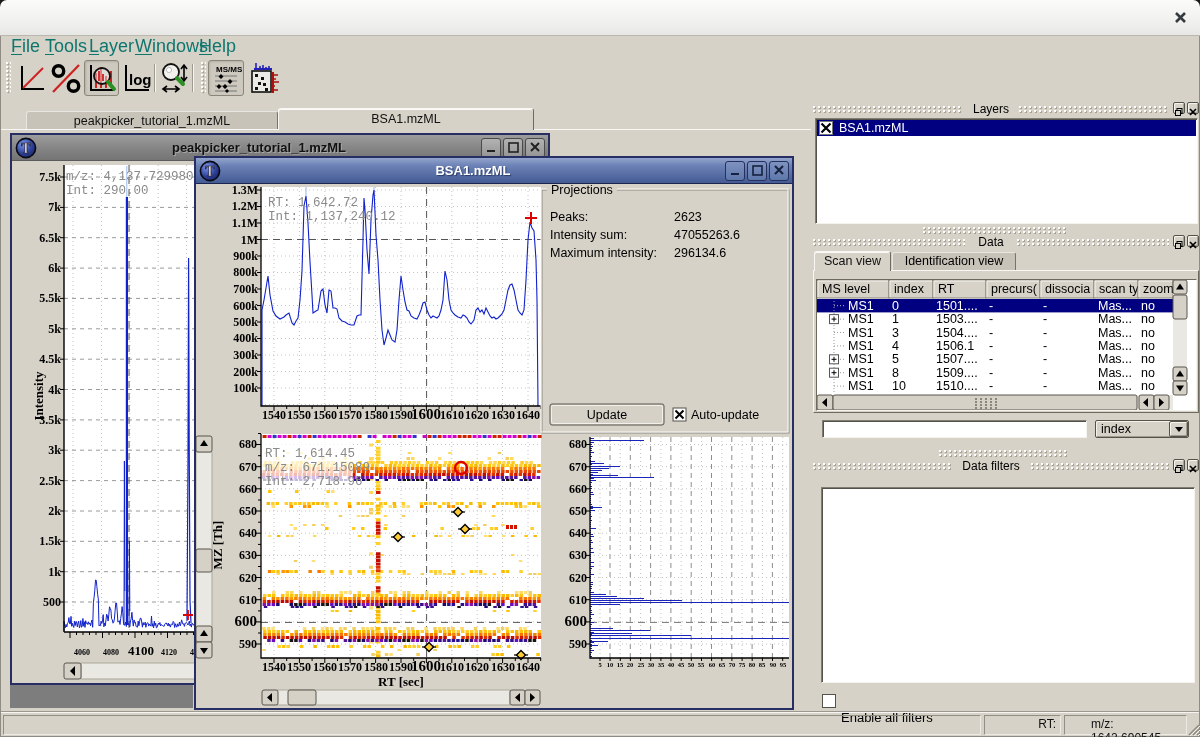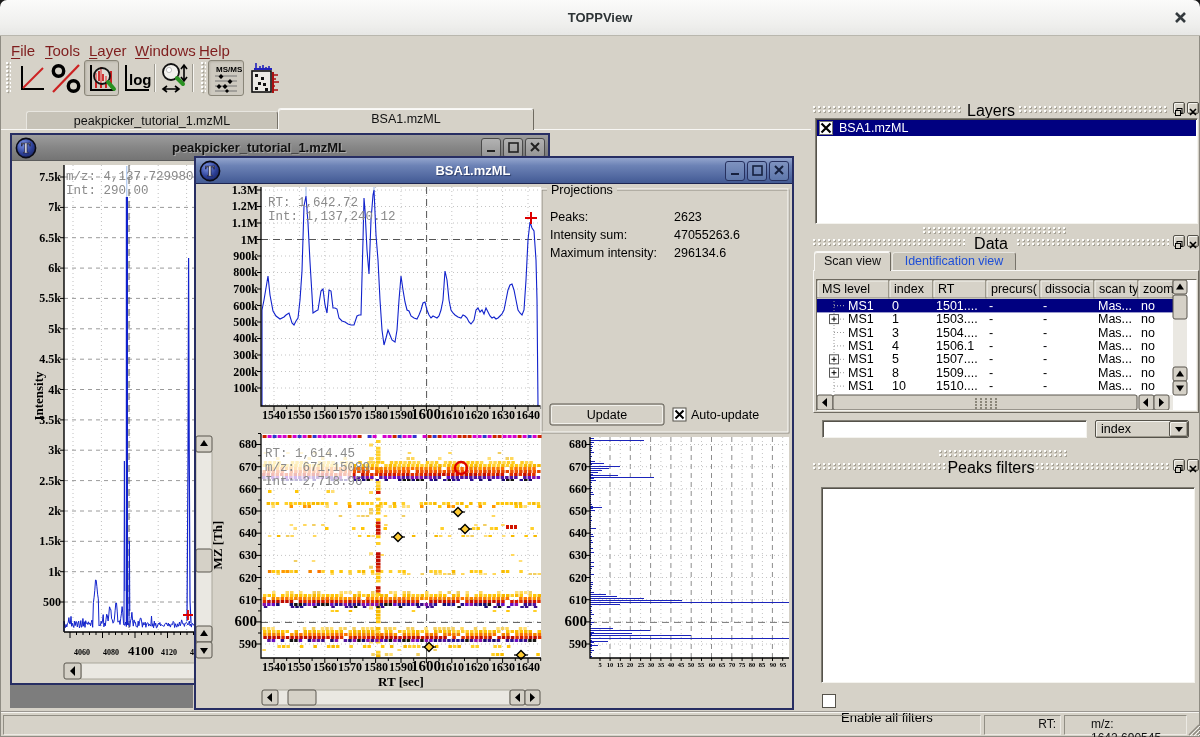--- a/index.html
+++ b/index.html
@@ -2,51 +2,50 @@
 <html><head><meta charset="utf-8"><style>
 *{box-sizing:border-box;margin:0;padding:0}
 html,body{width:1200px;height:737px;overflow:hidden}
 body{background:#1a1a1a;font-family:"Liberation Sans",sans-serif;position:relative}
 #titlebar{position:absolute;left:0;top:0;width:1200px;height:36px;
  background:linear-gradient(#fbfbfa,#efefed 70%,#e7e7e5);border-bottom:1px solid #b9b7ae;
  border-radius:7px 7px 0 0}
 #titlebar .t{position:absolute;left:0;right:0;top:10px;text-align:center;font-size:13px;font-weight:bold;color:#2e3436}
 #root{position:absolute;left:0;top:36px;width:1200px;height:701px;background:#d6d2c8;
  border-left:1px solid #8f8c83;border-right:1px solid #8f8c83;border-bottom:1px solid #8f8c83}
-.menu{position:absolute;top:6px;font-size:15px;color:#7f1d1d}
+.menu{position:absolute;top:0;font-size:18px;color:#0f766e}
 .menu u{text-decoration-thickness:1px;text-underline-offset:2px}
 .hsep{position:absolute;width:2px;border-left:1px solid #9d9a90;border-right:1px solid #f6f5f1}
 .handle{position:absolute;width:5px;background-image:radial-gradient(circle at 1.2px 1.2px,#fdfdfc 0 1.1px,transparent 1.4px),radial-gradient(circle at 1.2px 1.2px,#a29e92 0 1.1px,transparent 1.4px);background-size:4px 4px;background-position:0 0,1px 1px}
 .tbtn{position:absolute;top:24px}
 .tbtn.frame{background:#cdc9bf;border:1px solid #8a8679;border-radius:3px;box-shadow:inset 1px 1px 2px #b4b0a5}
 .tab{position:absolute;font-size:12.5px;color:#111;text-align:center;border:1px solid #8a8679;border-bottom:none;border-radius:3px 3px 0 0}
 .tab.on{background:#d6d2c8;border-color:#f8f7f4 #6e6a60 #d6d2c8 #f8f7f4;box-shadow:inset 0 1px 0 #fbfaf8}
 .tab.off{background:#c7c3b8;border-color:#e8e6e0 #77736a #77736a #e8e6e0}
 .mdiwin{position:absolute;background:#d6d2c8;border:2px solid #272e63}
 .wtitle{position:absolute;left:0;right:0;top:0;height:26px;display:flex;align-items:center}
 .wtitle .cap{flex:1;text-align:center;font-size:13px;font-weight:bold}
 .wtitle.act{background:linear-gradient(#93a5cd,#6d83b6 30%,#4c639c 85%,#435a92);border-bottom:1px solid #1c2450}
 .wtitle.act .cap{color:#fff;text-shadow:1px 1px 1px #2a3a66}
 .wtitle.inact{background:linear-gradient(#9d9d9d,#888 45%,#747474);border-bottom:1px solid #5c5c5c}
 .wtitle.inact .cap{color:#111;text-shadow:1px 1px 0 #aaa}
 .wicon{width:22px;height:22px;margin-left:3px}
 .wbtns{display:flex;gap:2px;margin-right:3px}
 .wbtn{width:20px;height:20px;border-radius:3px;position:relative}
 .wbtn.blue{background:linear-gradient(#7e92bf,#5e77ab);border:1px solid #26305e}
 .wbtn.gray{background:linear-gradient(#b2b2b2,#959595);border:1px solid #4a4a4a}
-.dockT{position:absolute;height:14px;font-size:16px;color:#000;text-align:center}
+.dockT{position:absolute;height:14px;font-size:12px;color:#000;text-align:center}
 .stip{position:absolute;height:8px;background-image:radial-gradient(circle at 1.1px 1.1px,#fdfdfb 0 1px,transparent 1.3px),radial-gradient(circle at 1.1px 1.1px,#a5a195 0 1px,transparent 1.3px);background-size:5px 4px,5px 4px;background-position:0 0,1px 1px}
 .dbtn{position:absolute;width:12px;height:12px;background:#d6d2c8;border:1px solid #55524a;border-radius:2px;box-shadow:inset 1px 1px 0 #f4f3ee,inset -1px -1px 0 #a5a195}
 .sunkwhite{position:absolute;background:#fff;border:1px solid #807d74;border-right-color:#f4f3ee;border-bottom-color:#f4f3ee;box-shadow:inset 1px 1px 0 #55524a}
 .raised{background:#d6d2c8;border:1px solid #55524a;border-radius:2px;box-shadow:inset 1px 1px 0 #f4f3ee,inset -1px -1px 0 #a09c90}
 .sfield{position:absolute;border:1px solid #918e84;border-right-color:#eceae4;border-bottom-color:#eceae4;font-size:12px;color:#111;padding:1px 4px}
 .arrD{width:0;height:0;border:4px solid transparent;border-top:6px solid #000;border-bottom:none;display:inline-block}
 </style></head><body>
 <div id="titlebar">
-    <div class="t">TOPPView</div>
     <svg style="position:absolute;right:12px;top:10px" width="15" height="15">
       <path d="M3 3 L12 12 M12 3 L3 12" stroke="#343a3e" stroke-width="2.6"></path>
     </svg>
   </div>
 <div id="root">
 <div class="menu" style="position:absolute;left:10px;"><u>F</u>ile</div>
 <div class="menu" style="position:absolute;left:44px;"><u>T</u>ools</div>
 <div class="menu" style="position:absolute;left:88px;"><u>L</u>ayer</div>
 <div class="menu" style="position:absolute;left:134px;"><u>W</u>indows</div>
 <div class="menu" style="position:absolute;left:198px;"><u>H</u>elp</div>
@@ -591,21 +590,21 @@
 <div class="stip" style="position:absolute;left:1016px;top:203px;width:152px;"></div>
 <div class="dockT" style="position:absolute;left:900px;top:199px;width:180px;">Data</div>
 <div class="dbtn" style="left:1172px;top:199px"><svg width="10" height="10">
         <rect x="3" y="1.5" width="5" height="5" fill="none" stroke="#000"></rect>
         <rect x="1.5" y="3.5" width="5" height="5" fill="#d6d2c8" stroke="#000"></rect>
       </svg></div>
 <div class="dbtn" style="left:1186px;top:199px"><svg width="10" height="10">
         <path d="M2 2 L8 8 M8 2 L2 8" stroke="#000" stroke-width="1.6"></path>
       </svg></div>
 <div class="tab on" style="position:absolute;left:813px;top:215px;width:77px;height:20px;line-height:19px;font-size:12.5px;z-index:3;">Scan view</div>
-<div class="tab off" style="position:absolute;left:891px;top:216px;width:124px;height:18px;line-height:17px;font-size:12.5px;color:#1d4ed8;">Identification view</div>
+<div class="tab off" style="position:absolute;left:891px;top:216px;width:124px;height:18px;line-height:17px;font-size:12.5px;color:#000000;">Identification view</div>
 <div style="position:absolute;left:812px;top:234px;width:386px;height:143px;background:#d6d2c8;border:1px solid #f8f7f4;border-right-color:#6e6a60;border-bottom-color:#6e6a60;z-index:2;"></div>
 <div style="position:absolute;left:815px;top:243px;width:381px;height:132px;background:#fff;border:1px solid #6e6a60;border-right-color:#f4f3ee;border-bottom-color:#f4f3ee;z-index:3;"></div>
 <svg style="position:absolute;left:816px;top:244px;z-index:4" width="379" height="130">
       <rect x="0" y="0" width="356" height="18" fill="#d6d2c8"></rect>
       <rect x="0" y="0" width="72" height="18" fill="#d6d2c8" stroke="#8a8679" stroke-width="1"></rect>
       <path d="M1 17 V1 H71" stroke="#f4f3ee" fill="none"></path>
       <text x="5" y="13" font-family="Liberation Sans" font-size="12.5" fill="#000">MS level</text>
       <rect x="72" y="0" width="44" height="18" fill="#d6d2c8" stroke="#8a8679" stroke-width="1"></rect>
       <path d="M73 17 V1 H115" stroke="#f4f3ee" fill="none"></path>
       <text x="77" y="13" font-family="Liberation Sans" font-size="12.5" fill="#000">index</text>
@@ -727,21 +726,21 @@
     </svg>
 <div class="sunkwhite" style="position:absolute;left:821px;top:384px;width:265px;height:18px;"></div>
 <div class="raised" style="position:absolute;left:1094px;top:384px;width:94px;height:18px;"></div>
 <div style="position:absolute;left:1100px;top:386px;font-size:12.5px;">index</div>
 <div class="raised" style="position:absolute;left:1168px;top:385px;width:19px;height:16px;display:flex;align-items:center;justify-content:center;">
       <span class="arrD" style="border-width:5px 4px 0 4px"></span>
     </div>
 <div class="stip" style="position:absolute;left:938px;top:414px;width:130px;"></div>
 <div class="stip" style="position:absolute;left:812px;top:427px;width:138px;"></div>
 <div class="stip" style="position:absolute;left:1030px;top:427px;width:138px;"></div>
-<div class="dockT" style="position:absolute;left:900px;top:423px;width:180px;">Peaks filters</div>
+<div class="dockT" style="position:absolute;left:900px;top:423px;width:180px;">Data filters</div>
 <div class="dbtn" style="left:1172px;top:423px"><svg width="10" height="10">
         <rect x="3" y="1.5" width="5" height="5" fill="none" stroke="#000"></rect>
         <rect x="1.5" y="3.5" width="5" height="5" fill="#d6d2c8" stroke="#000"></rect>
       </svg></div>
 <div class="dbtn" style="left:1186px;top:423px"><svg width="10" height="10">
         <path d="M2 2 L8 8 M8 2 L2 8" stroke="#000" stroke-width="1.6"></path>
       </svg></div>
 <div class="sunkwhite" style="position:absolute;left:820px;top:451px;width:374px;height:196px;"></div>
 <svg style="position:absolute;left:821px;top:658px" width="16" height="15">
       <rect x="0.5" y="0.5" width="13" height="13" fill="#fff" stroke="#55524a"></rect>

